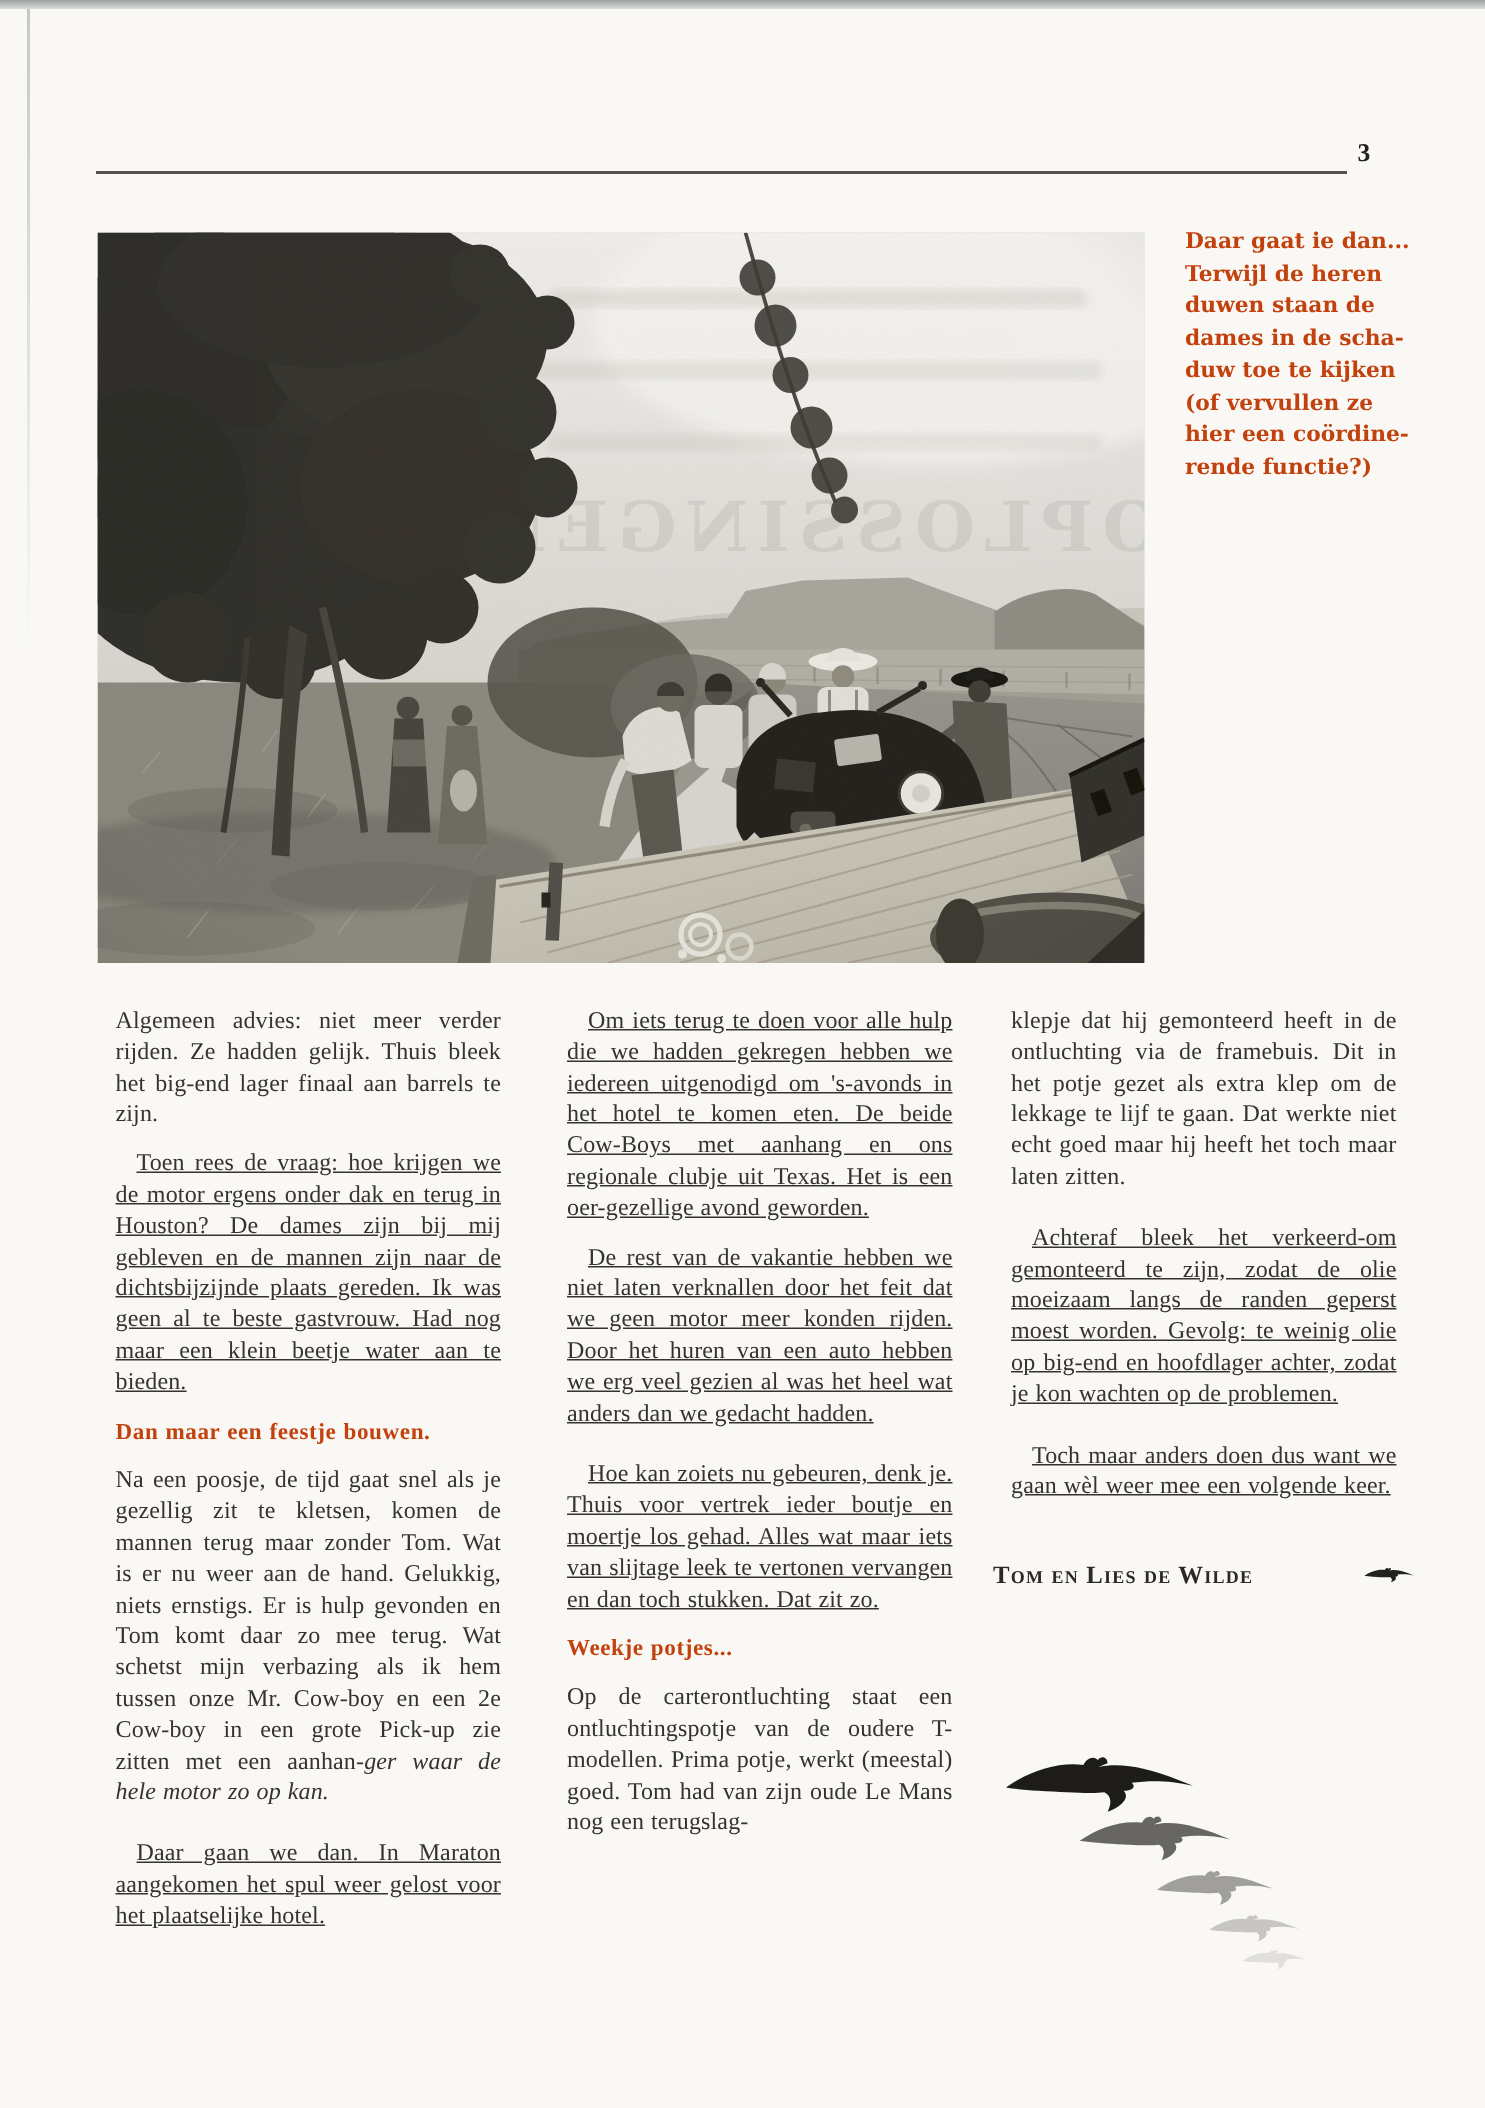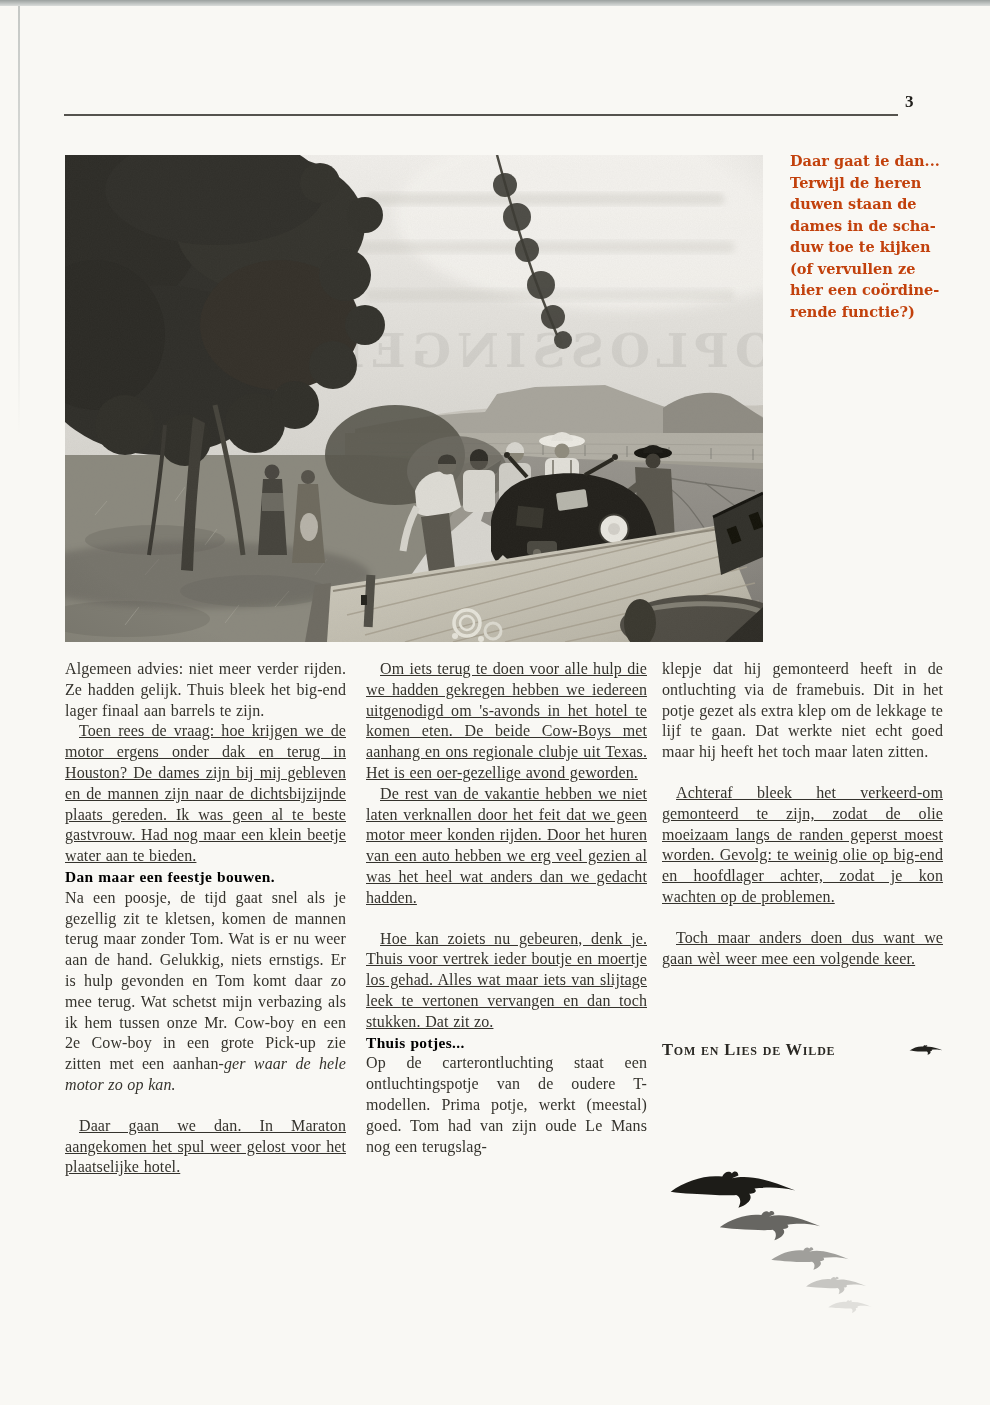--- a/index.html
+++ b/index.html
@@ -19,25 +19,25 @@
          background:#d8d6d0;overflow:hidden;}
   .photo svg{display:block;width:698px;height:487px;}
   
   .caption{position:absolute;left:790px;top:150px;width:152px;
            font-family:"DejaVu Serif",serif;font-weight:bold;
            font-size:14.5px;line-height:21.5px;color:#c2410c;white-space:pre-line;}
   
   .col{position:absolute;top:659px;width:281px;font-size:16px;line-height:20.8px;
        text-align:justify;letter-spacing:0.1px;word-spacing:0.5px;color:#35332d;}
   .col1{left:65px;} .col2{left:366px;} .col3{left:662px;}
-  .col p{margin:0;}
+  .col p{margin:12px;}
   .ind{text-indent:14px;text-decoration:underline;}
   .gap{margin-top:20px !important;}
   .subhead{margin:12px 0 1px 0;font-size:15.4px;font-weight:bold;
-           letter-spacing:0.4px;color:#000000;}
+           letter-spacing:0.4px;color:#c2410c;}
   .it{font-style:italic;}
   
   .byline{position:absolute;left:662px;top:1040px;width:281px;display:flex;
           align-items:center;justify-content:space-between;}
   .byline-text{font-variant:small-caps;font-weight:bold;font-size:16.5px;
                letter-spacing:0.8px;color:#2b2924;text-align:center;}
   .byline-eagle{width:34px;height:12px;flex:0 0 auto;}
   
   .eagles{position:absolute;left:658px;top:1162px;width:300px;height:170px;}
   .eagles svg{position:absolute;}
@@ -297,21 +297,21 @@
     <p class="ind">Toen rees de vraag: hoe krijgen we de motor ergens onder dak en terug in Houston? De dames zijn bij mij gebleven en de mannen zijn naar de dichtsbijzijnde plaats gereden. Ik was geen al te beste gastvrouw. Had nog maar een klein beetje water aan te bieden.</p>
     <p class="subhead">Dan maar een feestje bouwen.</p>
     <p><span>Na een poosje, de tijd gaat snel als je gezellig zit te kletsen, komen de mannen terug maar zonder Tom. Wat is er nu weer aan de hand. Gelukkig, niets ernstigs. Er is hulp gevonden en Tom komt daar zo mee terug. Wat schetst mijn verbazing als ik hem tussen onze Mr. Cow-boy en een 2e Cow-boy in een grote Pick-up zie zitten met een aanhan-</span><span class="it">ger waar de hele motor zo op kan.</span></p>
     <p class="ind gap">Daar gaan we dan. In Maraton aangekomen het spul weer gelost voor het plaatselijke hotel.</p>
   </div>
 
   <div class="col col2">
     <p class="ind">Om iets terug te doen voor alle hulp die we hadden gekregen hebben we iedereen uitgenodigd om 's-avonds in het hotel te komen eten. De beide Cow-Boys met aanhang en ons regionale clubje uit Texas. Het is een oer-gezellige avond geworden.</p>
     <p class="ind">De rest van de vakantie hebben we niet laten verknallen door het feit dat we geen motor meer konden rijden. Door het huren van een auto hebben we erg veel gezien al was het heel wat anders dan we gedacht hadden.</p>
     <p class="ind gap">Hoe kan zoiets nu gebeuren, denk je. Thuis voor vertrek ieder boutje en moertje los gehad. Alles wat maar iets van slijtage leek te vertonen vervangen en dan toch stukken. Dat zit zo.</p>
-    <p class="subhead">Thuis potjes...</p>
+    <p class="subhead">Weekje potjes...</p>
     <p>Op de carterontluchting staat een ontluchtingspotje van de oudere T-modellen. Prima potje, werkt (meestal) goed. Tom had van zijn oude Le Mans nog een terugslag-</p>
   </div>
 
   <div class="col col3">
     <p>klepje dat hij gemonteerd heeft in de ontluchting via de framebuis. Dit in het potje gezet als extra klep om de lekkage te lijf te gaan. Dat werkte niet echt goed maar hij heeft het toch maar laten zitten.</p>
     <p class="ind gap">Achteraf bleek het verkeerd-om gemonteerd te zijn, zodat de olie moeizaam langs de randen geperst moest worden. Gevolg: te weinig olie op big-end en hoofdlager achter, zodat je kon wachten op de problemen.</p>
     <p class="ind gap">Toch maar anders doen dus want we gaan wèl weer mee een volgende keer.</p>
   </div>
 
   <div class="byline">

